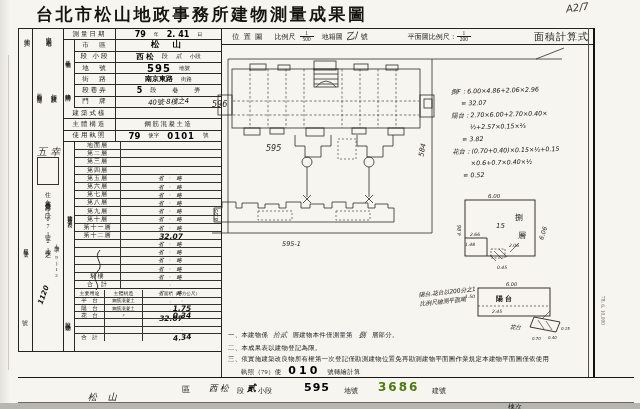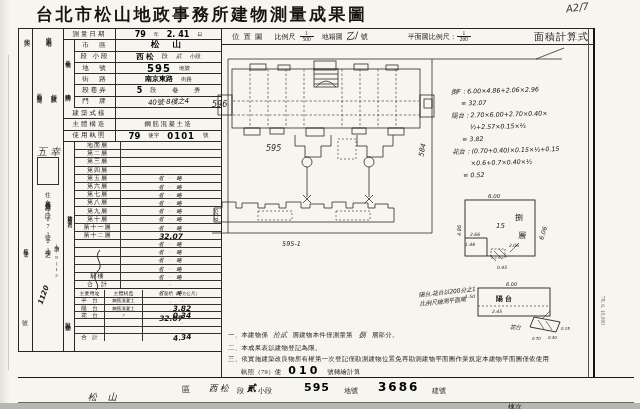--- a/index.html
+++ b/index.html
@@ -296,21 +296,21 @@
             <div class="ac1 print">平　台</div>
             <div class="ac2 print">鋼筋混凝土</div>
             <div class="ac3">
               <span class="hw">‧</span>
             </div>
           </div>
         <div class="ar">
             <div class="ac1 print">陽　台</div>
             <div class="ac2 print">鋼筋混凝土</div>
             <div class="ac3">
-              <span class="hw big">3.82</span>
+              <span class="hw big">1.75</span>
             </div>
           </div>
         <div class="ar">
             <div class="ac1 print">花　台</div>
             <div class="ac2 print">〃</div>
             <div class="ac3">
               <span class="hw big">0.34</span>
             </div>
           </div>
         <div class="ar">
@@ -495,18 +495,18 @@
 
 <div class="abs" style="left:18px;top:377px;width:616px;height:26px;border-top:1.3px solid #1a1815;border-bottom:1px solid #6b6862;box-sizing:border-box;">
   <span class="abs hw" style="left:70px;top:13px;font-size:9px;letter-spacing:4px;">松 山</span>
   <span class="abs print" style="left:164px;top:6px;font-size:8px;">區</span>
   <span class="abs hw" style="left:191px;top:5px;font-size:8.5px;">西 松</span>
   <span class="abs print" style="left:219px;top:8px;font-size:7px;">段</span>
   <span class="abs hw" style="left:229px;top:4px;font-size:9px;font-weight:bold;">貳</span>
   <span class="abs print" style="left:240px;top:8px;font-size:7px;">小段</span>
   <span class="abs stamp" style="left:286px;top:3px;font-size:11px;letter-spacing:1px;">595</span>
   <span class="abs print" style="left:326px;top:8px;font-size:7px;">地號</span>
-  <span class="abs stamp" style="left:360px;top:2px;font-size:12px;letter-spacing:2px;color:#000000;">3686</span>
+  <span class="abs stamp" style="left:360px;top:2px;font-size:12px;letter-spacing:2px;color:#4d7c0f;">3686</span>
   <span class="abs print" style="left:414px;top:8px;font-size:7px;">建號</span>
   <span class="abs print" style="left:490px;top:24px;font-size:7px;">棟次</span>
 </div>
 
 <div class="abs print" style="left:606px;top:296px;font-size:5.5px;color:#716d65;transform:rotate(90deg);transform-origin:0 0;white-space:nowrap;">78. 6. 10,000</div>
 
 </body></html>

